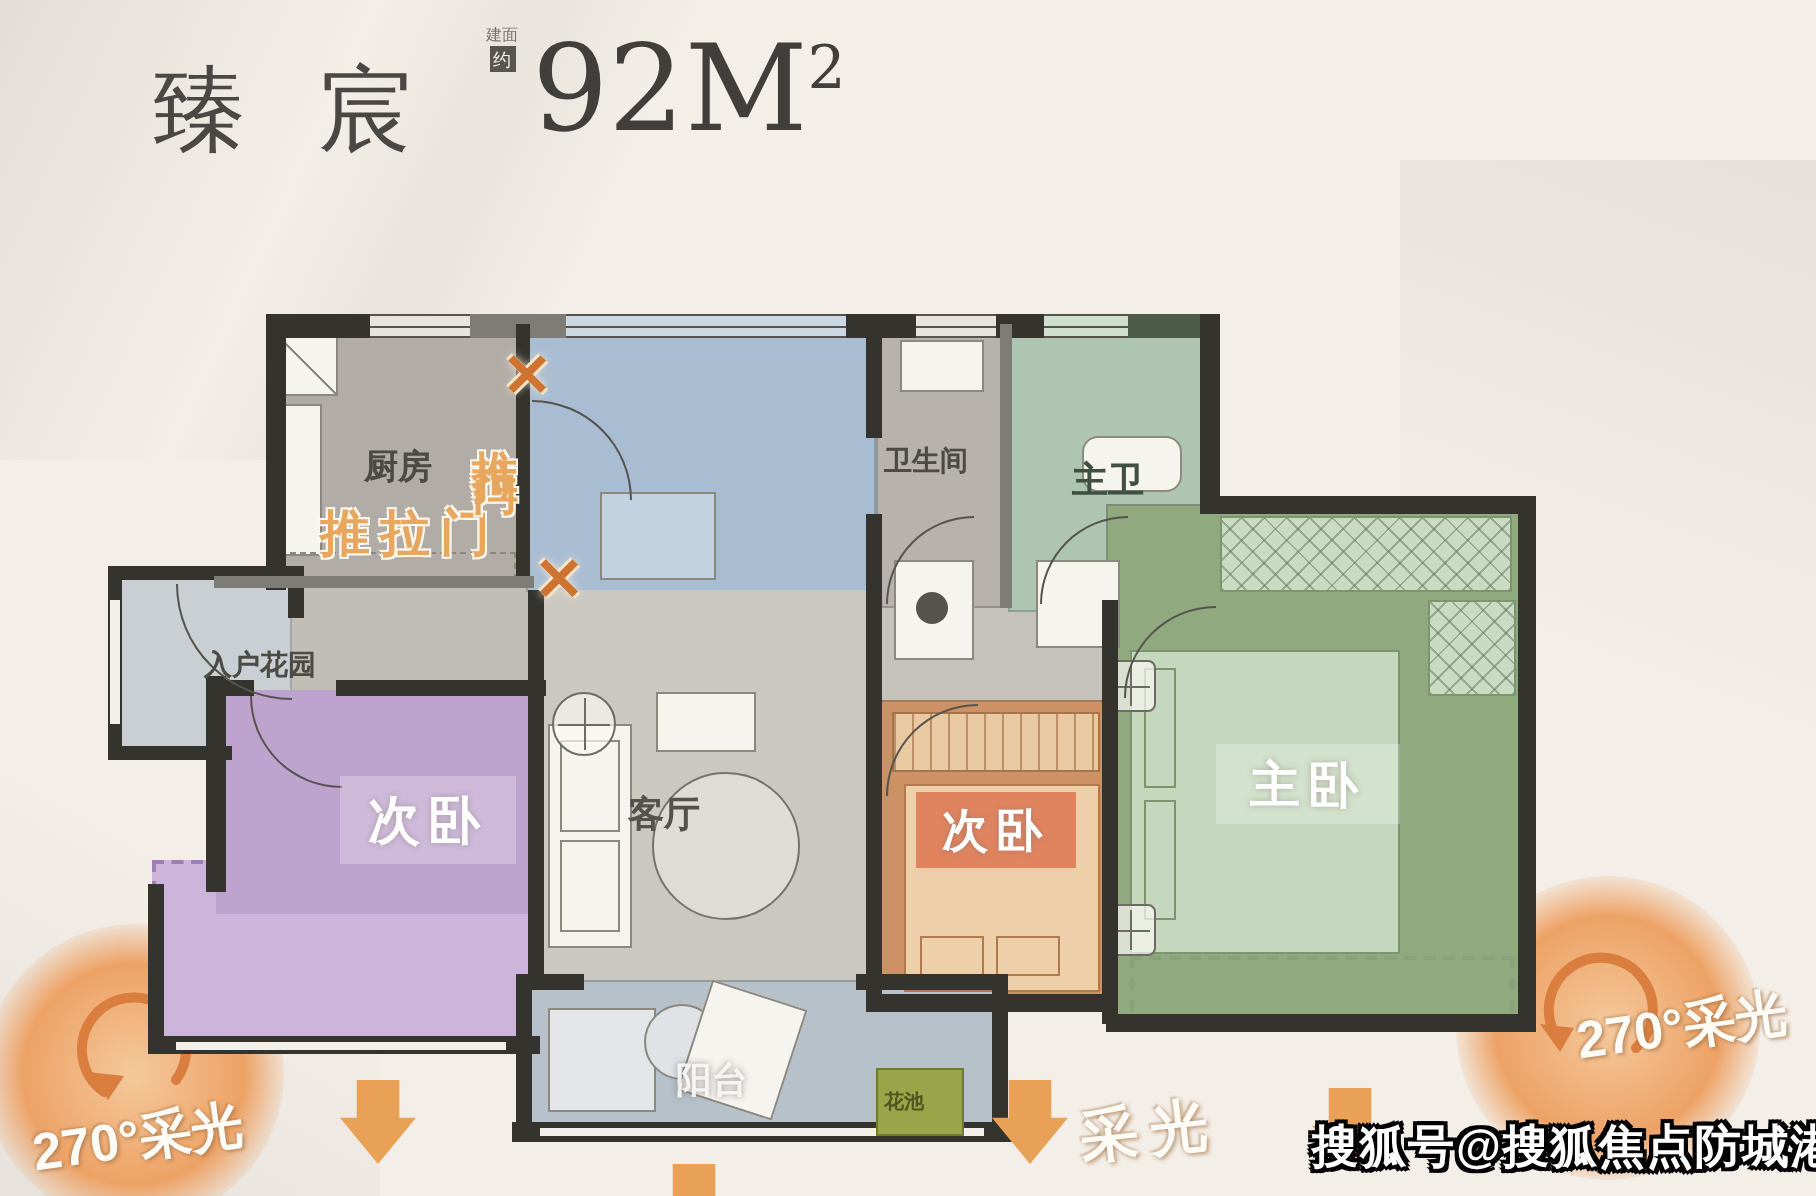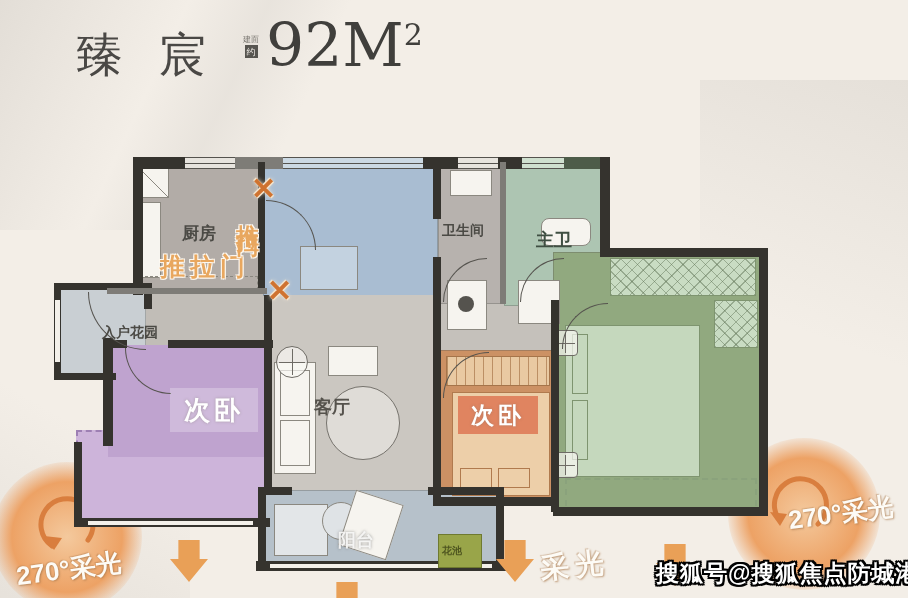--- a/index.html
+++ b/index.html
@@ -11,21 +11,21 @@
   .streak.s1{left:-40px;top:-30px;width:420px;height:260px;
     background:linear-gradient(115deg,rgba(188,183,176,.38) 0%,rgba(188,183,176,0) 45%,rgba(200,196,190,.25) 60%,rgba(200,196,190,0) 75%);}
   .streak.s2{left:700px;top:80px;width:260px;height:420px;
     background:linear-gradient(200deg,rgba(195,190,183,.3),rgba(195,190,183,0) 60%);}
   .streak.s3{left:-30px;top:380px;width:220px;height:240px;
     background:linear-gradient(30deg,rgba(195,190,183,.3),rgba(195,190,183,0) 70%);}
 
   
   .title{left:76px;top:24px;font-family:"DejaVu Serif","Liberation Serif",serif;
          font-size:47px;color:#4a4845;letter-spacing:36px;font-weight:500;}
-  .stamp{left:243px;top:36px;width:16px;color:#77746e;font-size:8px;line-height:8px;
+  .stamp{left:243px;top:14px;width:16px;color:#77746e;font-size:8px;line-height:8px;
          display:flex;flex-direction:column;align-items:center;gap:1px;justify-content:center;}
   .stamp-box{width:13px;height:13px;background:#575550;color:#f6f2ec;font-size:9px;
          display:flex;align-items:center;justify-content:center;}
   .area{left:266px;top:10px;font-family:"DejaVu Serif","Liberation Serif",serif;
         font-size:60px;color:#403f3c;}
   .area sup{font-size:30px;}
 
   
   .room{position:absolute;border:1px solid rgba(90,88,82,.35);box-sizing:border-box;}
   .marble{background-image:linear-gradient(135deg,rgba(255,255,255,.25) 10%,rgba(0,0,0,0) 30%,rgba(90,85,80,.18) 55%,rgba(0,0,0,0) 70%,rgba(255,255,255,.2) 90%);}
@@ -220,20 +220,21 @@
   <div class="arc tl" style="left:443px;top:352px;width:46px;height:46px;"></div>
   <div class="arc tl" style="left:562px;top:303px;width:46px;height:46px;"></div>
 
   <div class="lbl" style="left:182px;top:222px;font-size:17px;">厨房</div>
   <div class="lbl" style="left:442px;top:222px;font-size:14px;">卫生间</div>
   <div class="lbl" style="left:536px;top:228px;font-size:18px;color:#3f4f42;">主卫</div>
   <div class="lbl" style="left:66px;top:324px;font-size:14px;margin-left:36px;">入户花园</div>
   <div class="band" style="left:170px;top:388px;width:88px;height:44px;font-size:26px;">次卧</div>
   <div class="lbl" style="left:314px;top:395px;font-size:18px;color:#55524c;">客厅</div>
   <div class="band red" style="left:458px;top:396px;width:80px;height:38px;font-size:23px;">次卧</div>
+  <div class="band" style="left:608px;top:372px;width:92px;height:40px;font-size:25px;">主卧</div>
   <div class="lbl" style="left:338px;top:528px;font-size:18px;color:rgba(250,250,248,.9);text-shadow:0 0 3px rgba(90,90,90,.6);">阳台</div>
   <div class="lbl" style="left:442px;top:544px;font-size:10px;color:#4f5620;">花池</div>
 
   <div class="oa" style="left:160px;top:250px;font-size:25px;letter-spacing:5px;">推拉门</div>
   <div class="oa" style="left:233px;top:206px;font-size:23px;writing-mode:vertical-rl;letter-spacing:4px;">推拉门</div>
   <div class="xmark" style="left:251px;top:174px;">✕</div>
   <div class="xmark" style="left:267px;top:276px;">✕</div>
 
   <div class="arrow-down" style="left:170px;top:540px;"></div>
   <div class="arrow-down" style="left:328px;top:582px;"></div>

